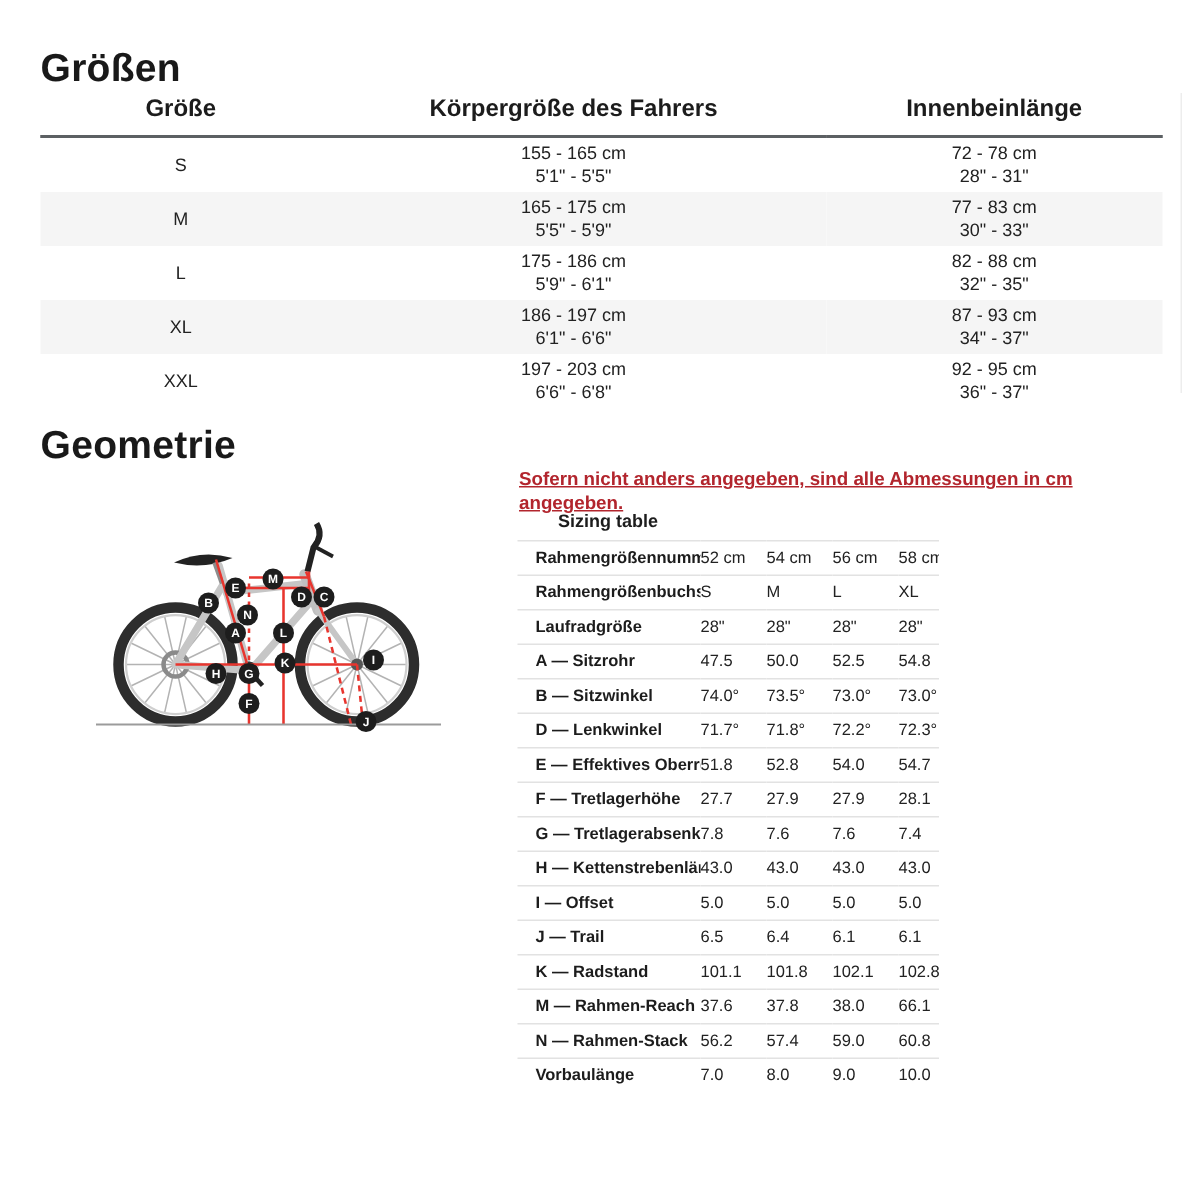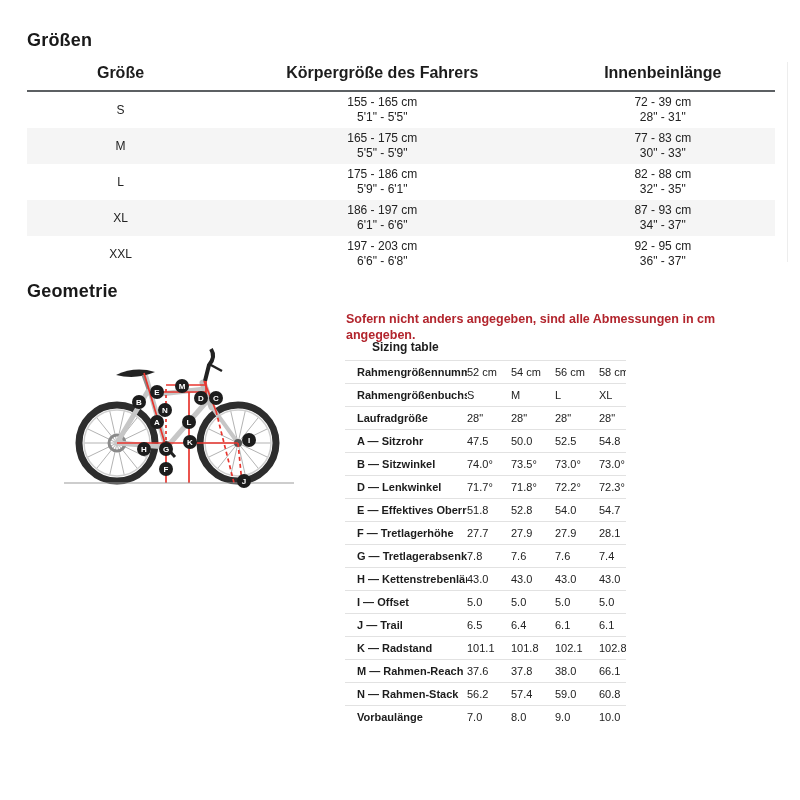--- a/index.html
+++ b/index.html
@@ -3,21 +3,21 @@
 <meta charset="utf-8">
 <style>
   html,body{margin:0;padding:0;}
   body{
     width:800px;height:800px;background:#ffffff;position:relative;overflow:hidden;
     font-family:"Liberation Sans", sans-serif;color:#1a1a1a;
     -webkit-font-smoothing:antialiased;
   }
   .section-title{
     position:absolute;left:27px;margin:0;
-    font-size:18px;font-weight:bold;color:#191919;letter-spacing:.2px;
+    font-size:26px;font-weight:bold;color:#191919;letter-spacing:.2px;
   }
   #groessen-title{top:30px;}
   #geometrie-title{top:281px;}
 
   
   .sizes-table{
     position:absolute;left:27px;top:60px;width:748px;
     border-collapse:collapse;table-layout:fixed;font-size:12px;color:#222;
   }
   .sizes-table col.c1{width:25%;} .sizes-table col.c2{width:45%;} .sizes-table col.c3{width:30%;}
@@ -30,21 +30,21 @@
   }
   .sizes-table tr.shaded{background:#f5f5f5;}
 
   .right-divider{
     position:absolute;left:787px;top:62px;width:1px;height:200px;background:#ededed;
   }
 
   
   .geo-note{
     position:absolute;left:346px;top:311px;width:430px;
-    font-size:12.5px;font-weight:bold;line-height:16px;
+    font-size:12.5px;font-weight:bold;line-height:16px;text-decoration:underline;
   }
   .geo-table-title{
     position:absolute;left:372px;top:340px;
     font-size:12px;font-weight:bold;color:#1c1c1c;
   }
   .geo-table{
     position:absolute;left:345px;top:360px;width:281px;
     border-collapse:collapse;table-layout:fixed;font-size:11px;color:#222;
   }
   .geo-table col.gl{width:122px;} .geo-table col.gv{width:44px;} .geo-table col.gv-last{width:27px;}
@@ -75,21 +75,21 @@
     </tr>
   </thead>
   <tbody>
       <tr>
         <td>S</td>
         <td>
           <div>155 - 165 cm</div>
           <div>5'1" - 5'5"</div>
         </td>
         <td>
-          <div>72 - 39 cm</div>
+          <div>72 - 78 cm</div>
           <div>28" - 31"</div>
         </td>
       </tr>
       <tr class="shaded">
         <td>M</td>
         <td>
           <div>165 - 175 cm</div>
           <div>5'5" - 5'9"</div>
         </td>
         <td>

